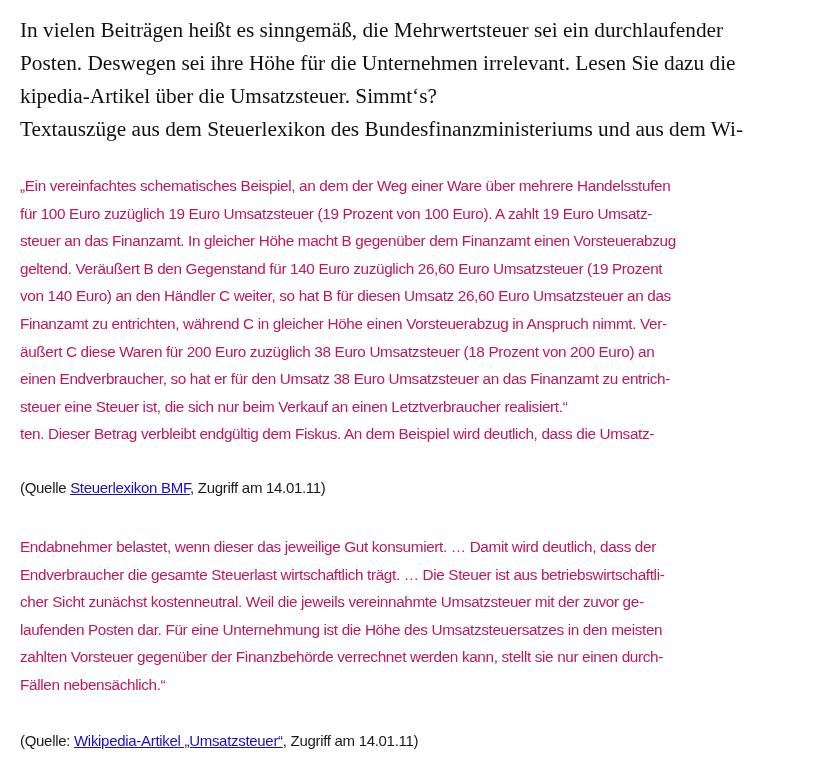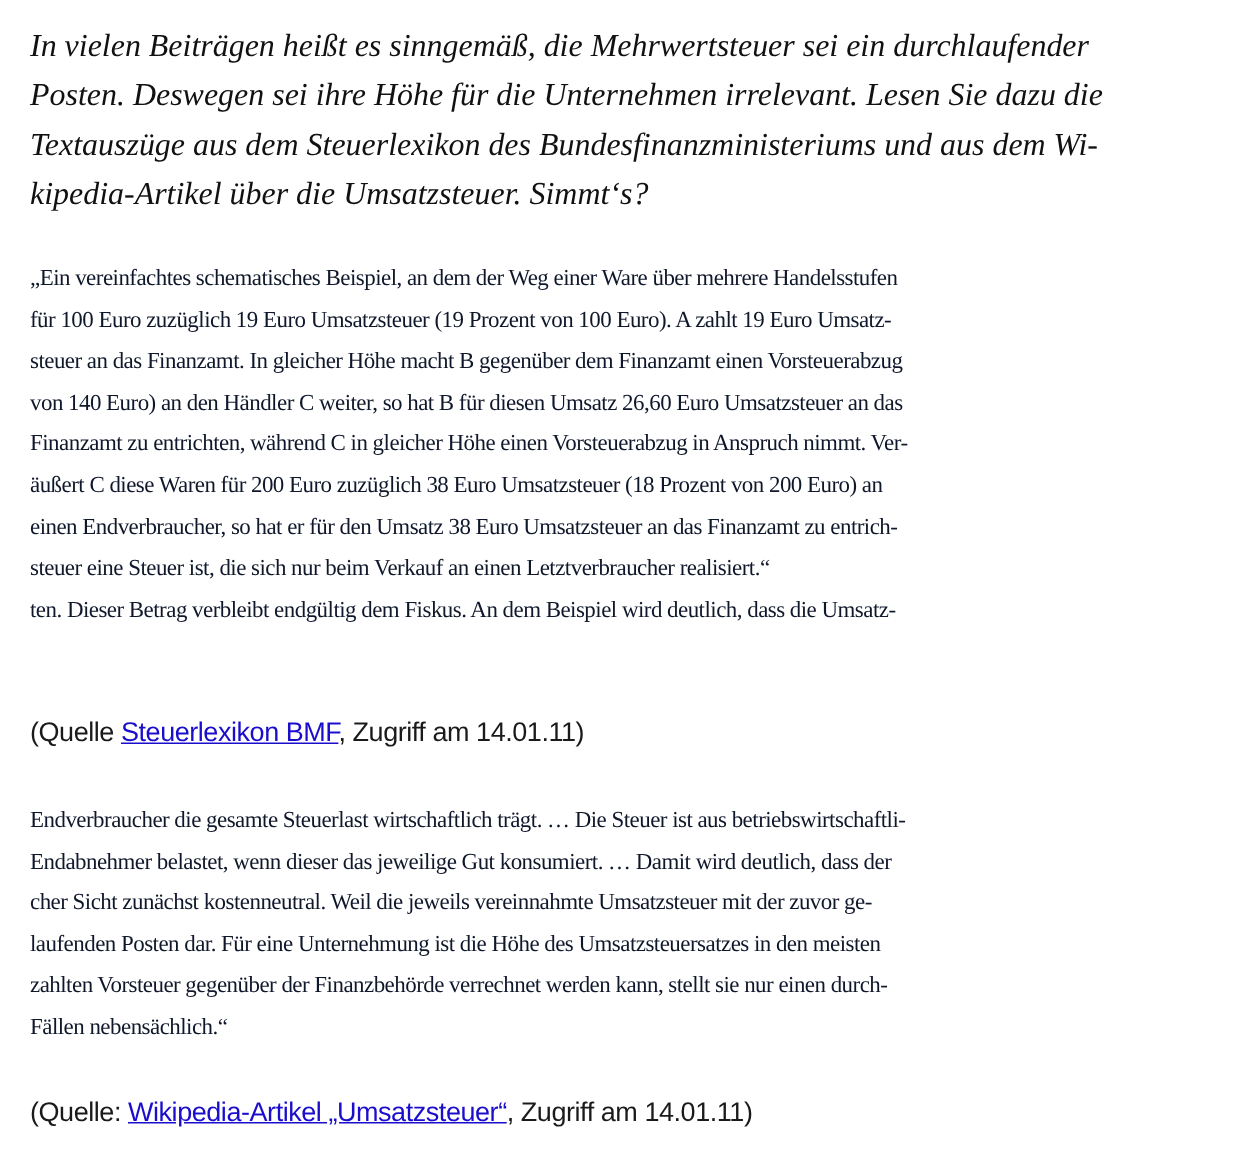--- a/index.html
+++ b/index.html
@@ -2,71 +2,71 @@
 <html><head>
   <meta charset="utf-8">
   <style>
     html, body { margin: 0; padding: 0; background: #ffffff; }
     body { width: 830px; height: 771px; position: relative; overflow: hidden; color: #1a1a1a; }
     .intro {
       position: absolute; left: 20px; top: 14px; width: 800px;
       font-family: "Liberation Serif", "DejaVu Serif", serif;
       font-size: 21.3px; line-height: 33px; color: #111;
       margin: 0;
-      font-style: italic;
     }
     .intro .line { display: block; white-space: nowrap; }
     .quote {
       position: absolute; left: 20px; width: 800px;
-      font-family: Liberation Serif, serif;
-      font-size: 15.3px; line-height: 27.6px; color: #0f172a;
+      font-family: Liberation Sans, sans-serif;
+      font-size: 15.3px; line-height: 27.6px; color: #be185d;
       margin: 0; letter-spacing: -0.35px;
     }
     .quote .line { display: block; white-space: nowrap; }
     .q1 { top: 172px; }
     .q2 { top: 533px; }
     .source {
       position: absolute; left: 20px;
       font-family: "Liberation Sans", "DejaVu Sans", sans-serif;
-      font-size: 18px; line-height: 20px; color: #1a1a1a; letter-spacing: -0.3px;
+      font-size: 15px; line-height: 20px; color: #1a1a1a; letter-spacing: -0.3px;
       white-space: nowrap;
     }
     .s1 { top: 478px; }
     .s2 { top: 731px; }
     .source a { color: #1a0dcc; text-decoration: underline; }
   </style>
 </head>
 <body>
 
 <div class="intro">
   <span class="line">In vielen Beiträgen heißt es sinngemäß, die Mehrwertsteuer sei ein durchlaufender</span>
   <span class="line">Posten. Deswegen sei ihre Höhe für die Unternehmen irrelevant. Lesen Sie dazu die</span>
+  <span class="line">kipedia-Artikel über die Umsatzsteuer. Simmt‘s?</span>
   <span class="line">Textauszüge aus dem Steuerlexikon des Bundesfinanzministeriums und aus dem Wi-</span>
-  <span class="line">kipedia-Artikel über die Umsatzsteuer. Simmt‘s?</span>
 </div>
 
 <div class="quote q1">
   <span class="line">„Ein vereinfachtes schematisches Beispiel, an dem der Weg einer Ware über mehrere Handelsstufen</span>
   <span class="line">für 100 Euro zuzüglich 19 Euro Umsatzsteuer (19 Prozent von 100 Euro). A zahlt 19 Euro Umsatz-</span>
   <span class="line">steuer an das Finanzamt. In gleicher Höhe macht B gegenüber dem Finanzamt einen Vorsteuerabzug</span>
+  <span class="line">geltend. Veräußert B den Gegenstand für 140 Euro zuzüglich 26,60 Euro Umsatzsteuer (19 Prozent</span>
   <span class="line">von 140 Euro) an den Händler C weiter, so hat B für diesen Umsatz 26,60 Euro Umsatzsteuer an das</span>
   <span class="line">Finanzamt zu entrichten, während C in gleicher Höhe einen Vorsteuerabzug in Anspruch nimmt. Ver-</span>
   <span class="line">äußert C diese Waren für 200 Euro zuzüglich 38 Euro Umsatzsteuer (18 Prozent von 200 Euro) an</span>
   <span class="line">einen Endverbraucher, so hat er für den Umsatz 38 Euro Umsatzsteuer an das Finanzamt zu entrich-</span>
   <span class="line">steuer eine Steuer ist, die sich nur beim Verkauf an einen Letztverbraucher realisiert.“</span>
   <span class="line">ten. Dieser Betrag verbleibt endgültig dem Fiskus. An dem Beispiel wird deutlich, dass die Umsatz-</span>
 </div>
 
 <div class="source s1">
   <span>(Quelle </span><a href="#">Steuerlexikon BMF</a><span>, Zugriff am 14.01.11)</span>
 </div>
 
 <div class="quote q2">
+  <span class="line">Endabnehmer belastet, wenn dieser das jeweilige Gut konsumiert. … Damit wird deutlich, dass der</span>
   <span class="line">Endverbraucher die gesamte Steuerlast wirtschaftlich trägt. … Die Steuer ist aus betriebswirtschaftli-</span>
-  <span class="line">Endabnehmer belastet, wenn dieser das jeweilige Gut konsumiert. … Damit wird deutlich, dass der</span>
   <span class="line">cher Sicht zunächst kostenneutral. Weil die jeweils vereinnahmte Umsatzsteuer mit der zuvor ge-</span>
   <span class="line">laufenden Posten dar. Für eine Unternehmung ist die Höhe des Umsatzsteuersatzes in den meisten</span>
   <span class="line">zahlten Vorsteuer gegenüber der Finanzbehörde verrechnet werden kann, stellt sie nur einen durch-</span>
   <span class="line">Fällen nebensächlich.“</span>
 </div>
 
 <div class="source s2">
   <span>(Quelle: </span><a href="#">Wikipedia-Artikel „Umsatzsteuer“</a><span>, Zugriff am 14.01.11)</span>
 </div>
 

